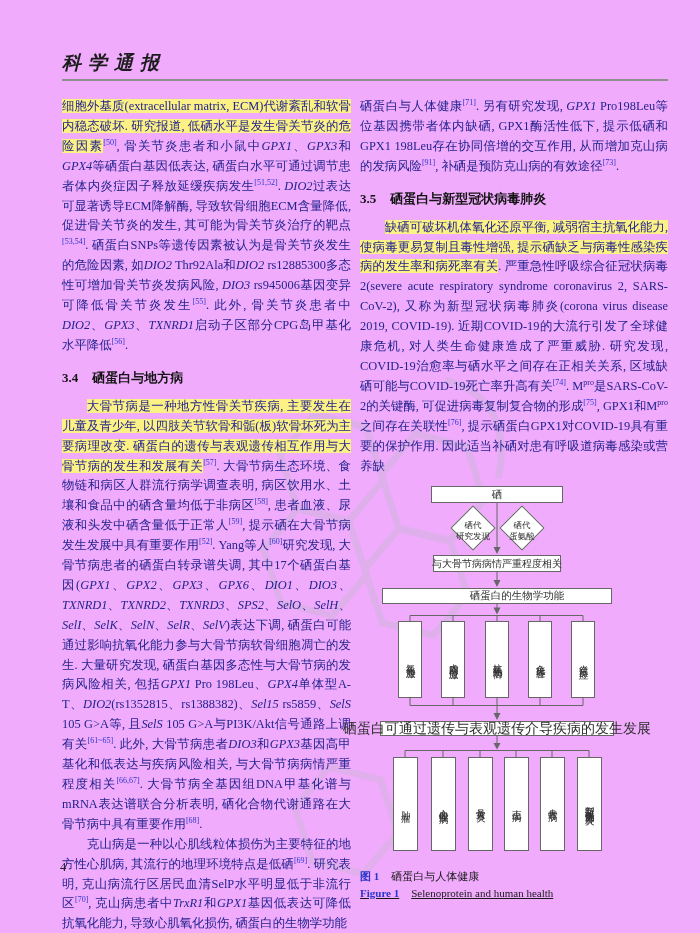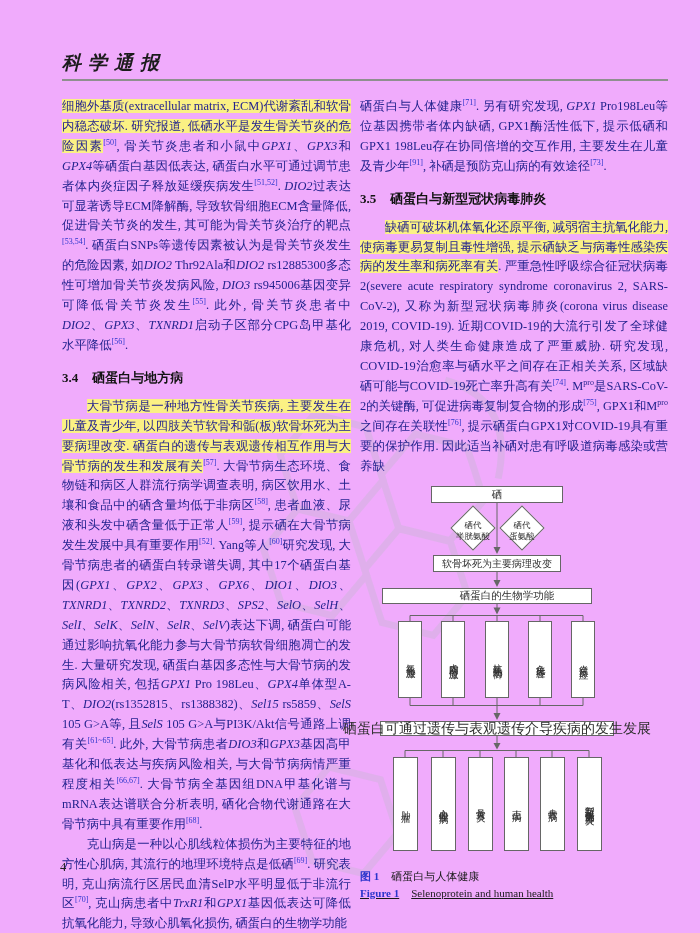--- a/index.html
+++ b/index.html
@@ -52,21 +52,21 @@
     position:absolute; width:32px; height:32px; border:1px solid var(--flow-border,#666);
     background:#fff; transform:rotate(45deg);
   }
   .diamond-label {
     position:absolute; width:52px; text-align:center; font-size:8.5px;
     line-height:1.2; color:#2e2e2e;
   }
   
   .n-se        { left:59px;  top:2px;   width:132px; height:17px; }
   .n-synth     { left:61px;  top:71px;  width:128px; height:17px; font-size:10px; }
-  .n-bio       { left:10px;  top:104px; width:210px; height:16px;padding-left:40px; }
+  .n-bio       { left:10px;  top:104px; width:230px; height:16px;padding-left:40px; }
   .n-mediate   { left:8px;   top:237px; width:234px; height:15px; font-size:14px; }
   .d1 { left:85px;  top:28px; }
   .d2 { left:134px; top:28px; }
   .dl1 { left:75px;  top:36px; }
   .dl2 { left:124px; top:36px; }
   .fn-0 { left:26px;  top:137px; width:24px; height:77px; }
   .fn-1 { left:69px;  top:137px; width:24px; height:77px; }
   .fn-2 { left:113px; top:137px; width:24px; height:77px; }
   .fn-3 { left:156px; top:137px; width:24px; height:77px; }
   .fn-4 { left:199px; top:137px; width:24px; height:77px; }
@@ -107,21 +107,21 @@
   <div class="col col-left">
     <p class="para"><span class="hl">细胞外基质(extracellular matrix, ECM)代谢紊乱和软骨内稳态破坏. 研究报道, 低硒水平是发生骨关节炎的危险因素</span><sup class="ref">[50]</sup><span>, 骨关节炎患者和小鼠中</span><span class="it">GPX1</span><span>、</span><span class="it">GPX3</span><span>和</span><span class="it">GPX4</span><span>等硒蛋白基因低表达, 硒蛋白水平可通过调节患者体内炎症因子释放延缓疾病发生</span><sup class="ref">[51,52]</sup><span>. </span><span class="it">DIO2</span><span>过表达可显著诱导ECM降解酶, 导致软骨细胞ECM含量降低, 促进骨关节炎的发生, 其可能为骨关节炎治疗的靶点</span><sup class="ref">[53,54]</sup><span>. 硒蛋白SNPs等遗传因素被认为是骨关节炎发生的危险因素, 如</span><span class="it">DIO2</span><span> Thr92Ala和</span><span class="it">DIO2</span><span> rs12885300多态性可增加骨关节炎发病风险, </span><span class="it">DIO3</span><span> rs945006基因变异可降低骨关节炎发生</span><sup class="ref">[55]</sup><span>. 此外, 骨关节炎患者中</span><span class="it">DIO2</span><span>、</span><span class="it">GPX3</span><span>、</span><span class="it">TXNRD1</span><span>启动子区部分CPG岛甲基化水平降低</span><sup class="ref">[56]</sup><span>.</span></p>
     <h3 class="section">
       <span class="sec-num">3.4</span><span>硒蛋白与地方病</span>
     </h3>
     <p class="para indent"><span class="hl">大骨节病是一种地方性骨关节疾病, 主要发生在儿童及青少年, 以四肢关节软骨和骺(板)软骨坏死为主要病理改变. 硒蛋白的遗传与表观遗传相互作用与大骨节病的发生和发展有关</span><sup class="ref">[57]</sup><span>. 大骨节病生态环境、食物链和病区人群流行病学调查表明, 病区饮用水、土壤和食品中的硒含量均低于非病区</span><sup class="ref">[58]</sup><span>, 患者血液、尿液和头发中硒含量低于正常人</span><sup class="ref">[59]</sup><span>, 提示硒在大骨节病发生发展中具有重要作用</span><sup class="ref">[52]</sup><span>. Yang等人</span><sup class="ref">[60]</sup><span>研究发现, 大骨节病患者的硒蛋白转录谱失调, 其中17个硒蛋白基因(</span><span class="it">GPX1</span><span>、</span><span class="it">GPX2</span><span>、</span><span class="it">GPX3</span><span>、</span><span class="it">GPX6</span><span>、</span><span class="it">DIO1</span><span>、</span><span class="it">DIO3</span><span>、</span><span class="it">TXNRD1</span><span>、</span><span class="it">TXNRD2</span><span>、</span><span class="it">TXNRD3</span><span>、</span><span class="it">SPS2</span><span>、</span><span class="it">SelO</span><span>、</span><span class="it">SelH</span><span>、</span><span class="it">SelI</span><span>、</span><span class="it">SelK</span><span>、</span><span class="it">SelN</span><span>、</span><span class="it">SelR</span><span>、</span><span class="it">SelV</span><span>)表达下调, 硒蛋白可能通过影响抗氧化能力参与大骨节病软骨细胞凋亡的发生. 大量研究发现, 硒蛋白基因多态性与大骨节病的发病风险相关, 包括</span><span class="it">GPX1</span><span> Pro 198Leu、</span><span class="it">GPX4</span><span>单体型A-T、</span><span class="it">DIO2</span><span>(rs1352815、rs1388382)、</span><span class="it">Sel15</span><span> rs5859、</span><span class="it">SelS</span><span> 105 G&gt;A等, 且</span><span class="it">SelS</span><span> 105 G&gt;A与PI3K/Akt信号通路上调有关</span><sup class="ref">[61~65]</sup><span>. 此外, 大骨节病患者</span><span class="it">DIO3</span><span>和</span><span class="it">GPX3</span><span>基因高甲基化和低表达与疾病风险相关, 与大骨节病病情严重程度相关</span><sup class="ref">[66,67]</sup><span>. 大骨节病全基因组DNA甲基化谱与mRNA表达谱联合分析表明, 硒化合物代谢通路在大骨节病中具有重要作用</span><sup class="ref">[68]</sup><span>.</span></p>
     <p class="para indent"><span>克山病是一种以心肌线粒体损伤为主要特征的地方性心肌病, 其流行的地理环境特点是低硒</span><sup class="ref">[69]</sup><span>. 研究表明, 克山病流行区居民血清SelP水平明显低于非流行区</span><sup class="ref">[70]</sup><span>, 克山病患者中</span><span class="it">TrxR1</span><span>和</span><span class="it">GPX1</span><span>基因低表达可降低抗氧化能力, 导致心肌氧化损伤, 硒蛋白的生物学功能</span></p>
   </div>
 
   <div class="col col-right">
-    <p class="para"><span>硒蛋白与人体健康</span><sup class="ref">[71]</sup><span>. 另有研究发现, </span><span class="it">GPX1</span><span> Pro198Leu等位基因携带者体内缺硒, GPX1酶活性低下, 提示低硒和GPX1 198Leu存在协同倍增的交互作用, 主要发生在儿童及青少年</span><sup class="ref">[91]</sup><span>, 补硒是预防克山病的有效途径</span><sup class="ref">[73]</sup><span>.</span></p>
+    <p class="para"><span>硒蛋白与人体健康</span><sup class="ref">[71]</sup><span>. 另有研究发现, </span><span class="it">GPX1</span><span> Pro198Leu等位基因携带者体内缺硒, GPX1酶活性低下, 提示低硒和GPX1 198Leu存在协同倍增的交互作用, 从而增加克山病的发病风险</span><sup class="ref">[91]</sup><span>, 补硒是预防克山病的有效途径</span><sup class="ref">[73]</sup><span>.</span></p>
     <h3 class="section">
       <span class="sec-num">3.5</span><span>硒蛋白与新型冠状病毒肺炎</span>
     </h3>
     <p class="para indent"><span class="hl">缺硒可破坏机体氧化还原平衡, 减弱宿主抗氧化能力, 使病毒更易复制且毒性增强, 提示硒缺乏与病毒性感染疾病的发生率和病死率有关</span><span>. 严重急性呼吸综合征冠状病毒2(severe acute respiratory syndrome coronavirus 2, SARS-CoV-2), 又称为新型冠状病毒肺炎(corona virus disease 2019, COVID-19). 近期COVID-19的大流行引发了全球健康危机, 对人类生命健康造成了严重威胁. 研究发现, COVID-19治愈率与硒水平之间存在正相关关系, 区域缺硒可能与COVID-19死亡率升高有关</span><sup class="ref">[74]</sup><span>. M</span><sup>pro</sup><span>是SARS-CoV-2的关键酶, 可促进病毒复制复合物的形成</span><sup class="ref">[75]</sup><span>, GPX1和M</span><sup>pro</sup><span>之间存在关联性</span><sup class="ref">[76]</sup><span>, 提示硒蛋白GPX1对COVID-19具有重要的保护作用. 因此适当补硒对患有呼吸道病毒感染或营养缺</span></p>
 
     <figure class="fig">
       <div class="flow">
         <svg class="connectors" width="246" height="370">
           <g stroke="#666" stroke-width="1" fill="none">
             <path d="M125 19 V64"></path>
@@ -139,29 +139,29 @@
             <polygon points="121.5,229 128.5,229 125,236"></polygon>
             <polygon points="121.5,259 128.5,259 125,265.5"></polygon>
           </g>
         </svg>
 
         <div class="fnode n-se">硒</div>
 
         <div class="diamond d1"></div>
         <div class="diamond-label dl1">
           <div>硒代</div>
-          <div>半胱氨酸</div>
+          <div>研究发现</div>
         </div>
         <div class="diamond d2"></div>
         <div class="diamond-label dl2">
           <div>硒代</div>
           <div>蛋氨酸</div>
         </div>
 
-        <div class="fnode n-synth">软骨坏死为主要病理改变</div>
+        <div class="fnode n-synth">与大骨节病病情严重程度相关</div>
         <div class="fnode n-bio">硒蛋白的生物学功能</div>
 
         <div class="fnode vert fn-0">氧化应激</div>
         <div class="fnode vert fn-1">内质网应激</div>
         <div class="fnode vert fn-2">抗氧化防御</div>
         <div class="fnode vert fn-3">免疫应答</div>
         <div class="fnode vert fn-4">炎症反应</div>
 
         <div class="fnode n-mediate">硒蛋白可通过遗传与表观遗传介导疾病的发生发展</div>
 

